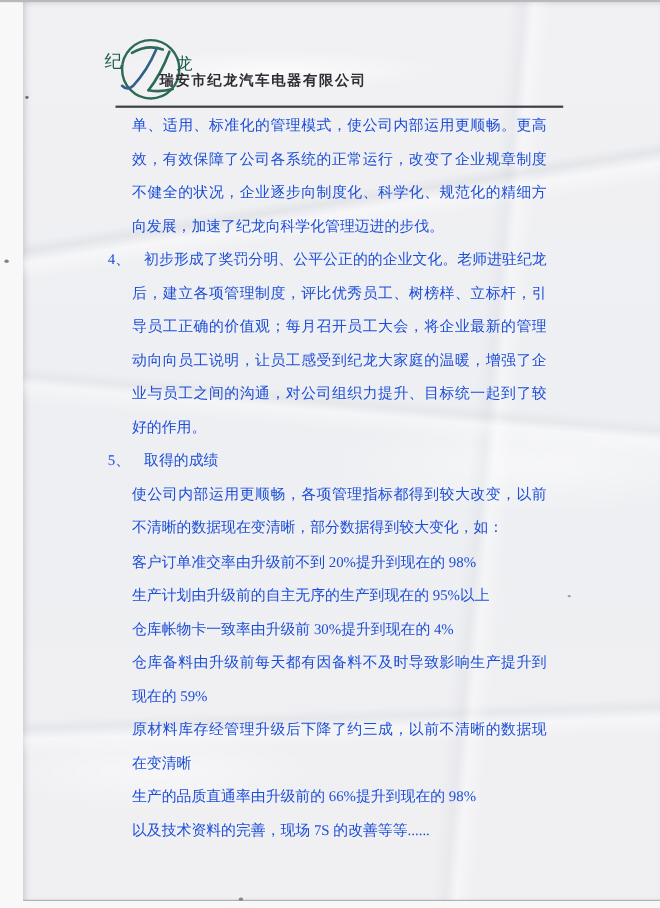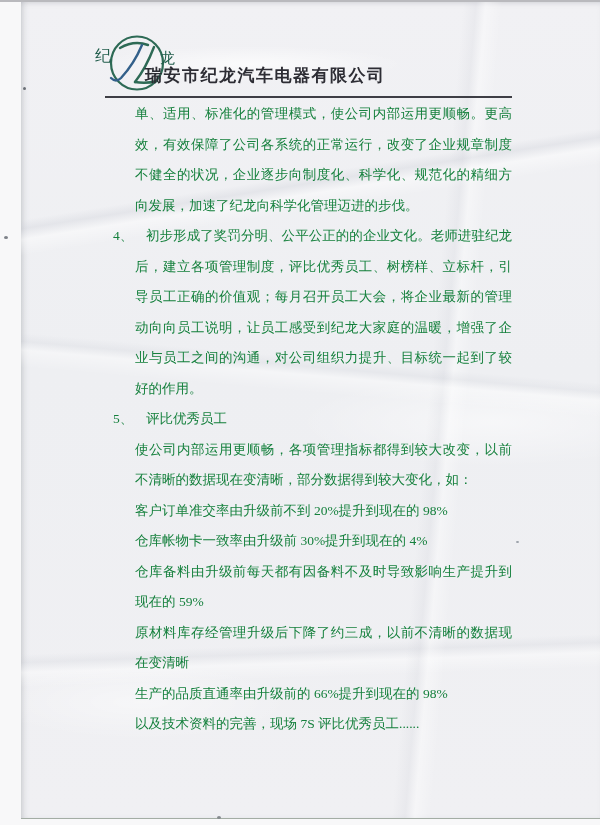--- a/index.html
+++ b/index.html
@@ -28,28 +28,28 @@
       linear-gradient(185deg, rgba(0,0,0,0) 44%, rgba(202,205,213,.22) 45%, rgba(255,255,255,.4) 46%, rgba(0,0,0,0) 48%),
       linear-gradient(95deg,  rgba(0,0,0,0) 68%, rgba(204,206,214,.20) 70%, rgba(255,255,255,.38) 71.5%, rgba(0,0,0,0) 74%),
       linear-gradient(178deg, rgba(0,0,0,0) 78%, rgba(200,203,211,.22) 79%, rgba(255,255,255,.42) 80.2%, rgba(0,0,0,0) 82%),
       radial-gradient(ellipse 260px 60px at 470px 420px, rgba(255,255,255,.5), rgba(255,255,255,0) 75%),
       radial-gradient(ellipse 200px 50px at 120px 700px, rgba(255,255,255,.45), rgba(255,255,255,0) 75%);
   }
   
   .logo{position:absolute;left:94px;top:34px;width:86px;height:60px;}
   .company{
     position:absolute;left:145px;top:64px;
-    font-size:17px;font-weight:bold;color:#2d2d34;letter-spacing:1.5px;
+    font-size:13px;font-weight:bold;color:#2d2d34;letter-spacing:1.5px;
     white-space:nowrap;
   }
   .rule{position:absolute;left:105px;top:96px;width:407px;height:2px;background:#3e3e45;}
   
   .doc{
-    position:absolute;left:113px;top:99px;width:399px;
-    font-size:13.5px;line-height:30.5px;color:#15803d;
+    position:absolute;left:98px;top:99px;width:399px;
+    font-size:13.5px;line-height:30.5px;color:#1d4ed8;
     text-align:justify;
   }
   .doc p{margin:0;}
   .cont{margin-left:22px !important;}
   .item{position:relative;padding-left:22px;}
   .item .num{position:absolute;left:0;top:0;}
   .item p{text-indent:11px;}
   .ach p{margin-left:22px !important;}
   
   .speck{position:absolute;border-radius:50%;background:#6a6f76;}
@@ -85,31 +85,32 @@
 
   <p class="cont">单、适用、标准化的管理模式，使公司内部运用更顺畅。更高效，有效保障了公司各系统的正常运行，改变了企业规章制度不健全的状况，企业逐步向制度化、科学化、规范化的精细方向发展，加速了纪龙向科学化管理迈进的步伐。</p>
 
   <div class="item">
     <span class="num">4、</span>
     <p>初步形成了奖罚分明、公平公正的的企业文化。老师进驻纪龙后，建立各项管理制度，评比优秀员工、树榜样、立标杆，引导员工正确的价值观；每月召开员工大会，将企业最新的管理动向向员工说明，让员工感受到纪龙大家庭的温暖，增强了企业与员工之间的沟通，对公司组织力提升、目标统一起到了较好的作用。</p>
   </div>
 
   <div class="item">
     <span class="num">5、</span>
-    <p>评比优秀员工</p>
+    <p>取得的成绩</p>
   </div>
 
   <div class="ach">
     <p>使公司内部运用更顺畅，各项管理指标都得到较大改变，以前不清晰的数据现在变清晰，部分数据得到较大变化，如：</p>
     <p>客户订单准交率由升级前不到 20%提升到现在的 98%</p>
+    <p>生产计划由升级前的自主无序的生产到现在的 95%以上</p>
     <p>仓库帐物卡一致率由升级前 30%提升到现在的 4%</p>
     <p>仓库备料由升级前每天都有因备料不及时导致影响生产提升到现在的 59%</p>
     <p>原材料库存经管理升级后下降了约三成，以前不清晰的数据现在变清晰</p>
     <p>生产的品质直通率由升级前的 66%提升到现在的 98%</p>
-    <p>以及技术资料的完善，现场 7S 评比优秀员工......</p>
+    <p>以及技术资料的完善，现场 7S 的改善等等......</p>
   </div>
 
 </div>
 
 <div class="speck s1"></div>
 <div class="speck s2"></div>
 <div class="speck s3"></div>
 <div class="speck s4"></div>
 
 </body></html>

